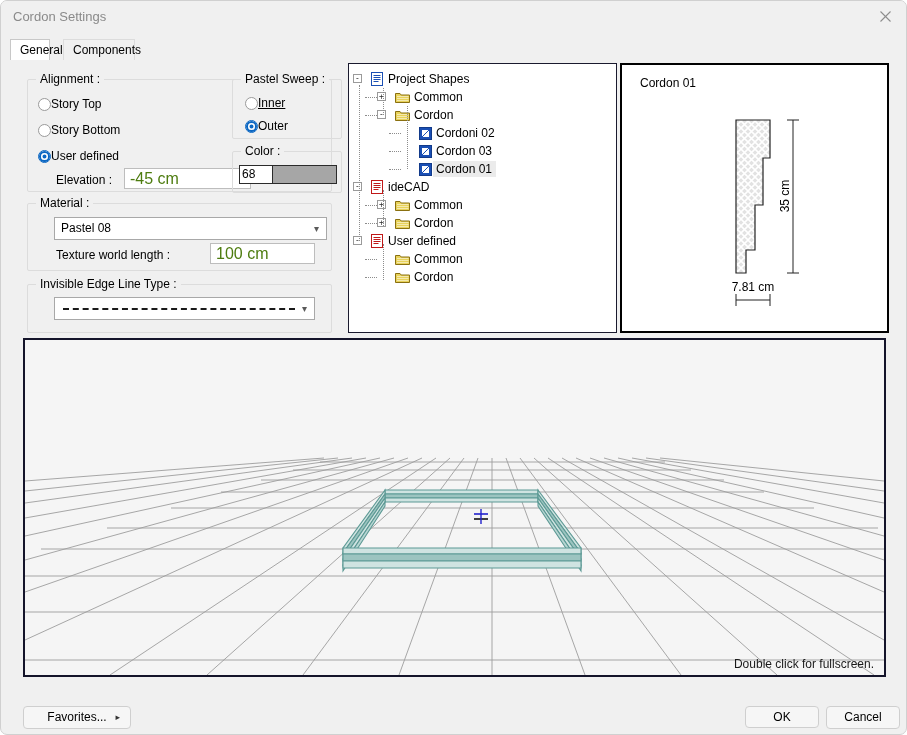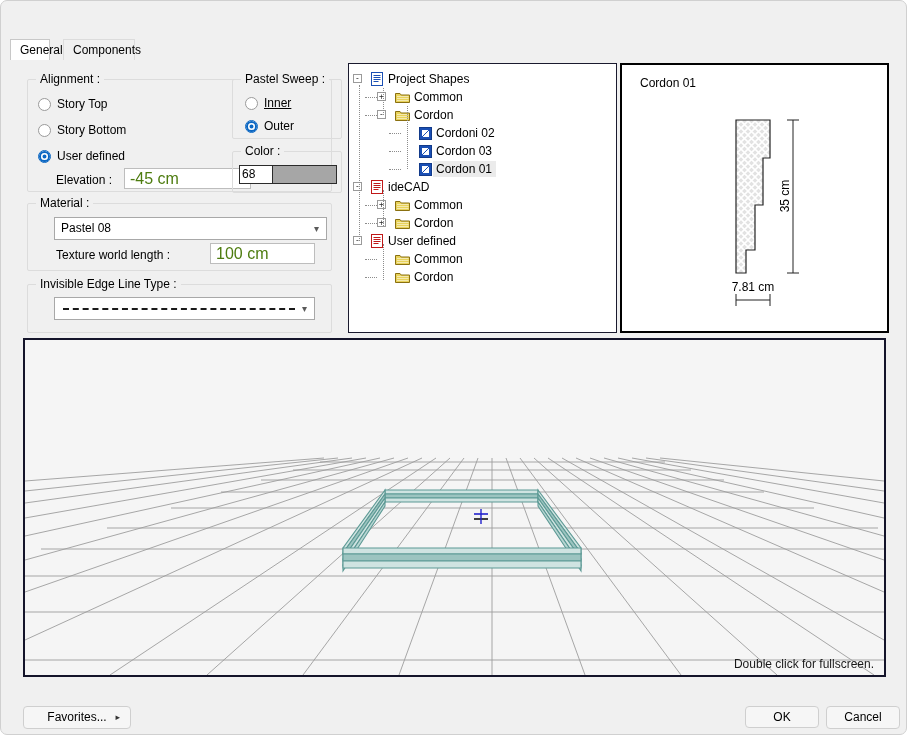--- a/index.html
+++ b/index.html
@@ -134,21 +134,20 @@
   }
   .radio.checked::before {
     content: "";
     position: absolute;
     left: 0; top: 0; right: 0; bottom: 0;
     border-radius: 50%;
     border: 2px solid #0a66c2;
     box-sizing: border-box;
   }
   .radio-label {
-    margin-left: 6px;
     font-size: 12px;
     white-space: nowrap;
   }
 
   
   .lbl {
     position: absolute;
     font-size: 12px;
     white-space: nowrap;
   }
@@ -351,20 +350,29 @@
     left: 825px; top: 705px;
     width: 74px; height: 23px;
     line-height: 21px;
   }
 </style>
 </head>
 <body>
 
 <div class="window">
 
+  <div class="titlebar">
+    <div class="title-text">Cordon Settings</div>
+    <div class="close-btn">
+      <svg width="11" height="11" viewBox="0 0 11 11">
+        <line x1="0.5" y1="0.5" x2="10.5" y2="10.5" stroke="#8d8d8d" stroke-width="1.1"></line>
+        <line x1="10.5" y1="0.5" x2="0.5" y2="10.5" stroke="#8d8d8d" stroke-width="1.1"></line>
+      </svg>
+    </div>
+  </div>
 
   <div class="tabstrip">
     <div class="tab tab-general active">General</div>
     <div class="tab tab-components">Components</div>
   </div>
 
   <div class="group grp-alignment">
     <div class="group-title">Alignment :</div>
 
     <div class="radio-row" style="left:10px; top:16px;">

